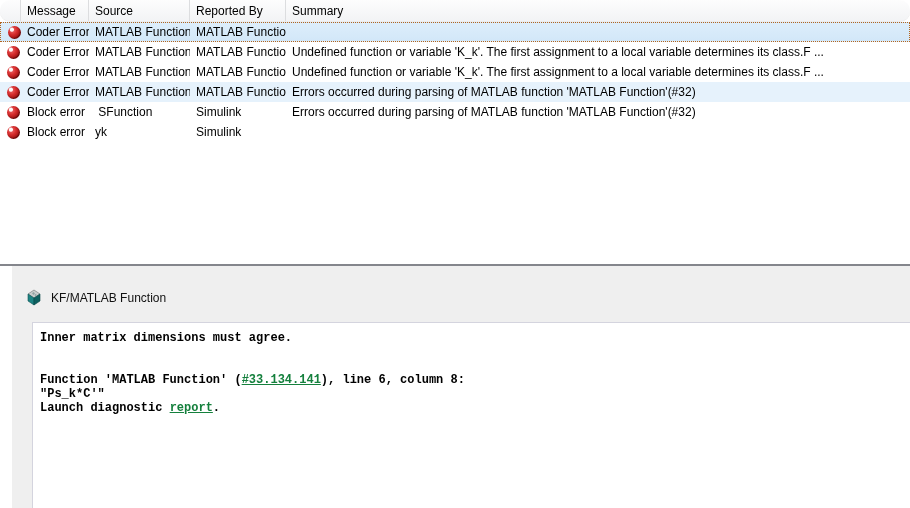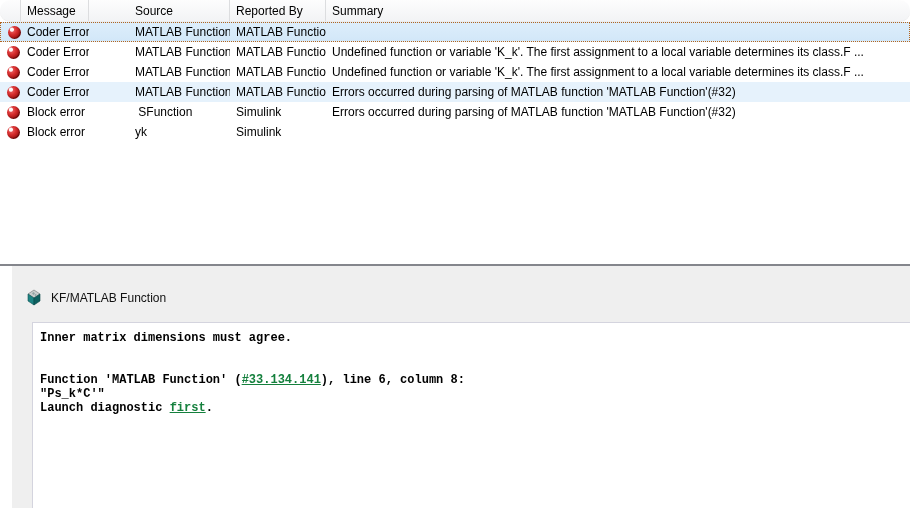--- a/index.html
+++ b/index.html
@@ -19,21 +19,21 @@
     border-radius:10px;
   }
   .hcell {
     position:relative; display:flex; align-items:center;
     padding-left:6px; font-size:12px; color:#000;
     border-right:1px solid #dcdddf; overflow:hidden; white-space:pre;
   }
   .hcell:last-child { border-right:none; }
   .col-icon { width:21px; flex:none; padding-left:0; }
   .col-msg  { width:68px; flex:none; }
-  .col-src  { width:101px; flex:none;margin-left:40px; }
+  .col-src  { width:101px; flex:none; }
   .col-rep  { width:96px; flex:none; }
   .col-sum  { flex:1; }
 
   .rows { position:absolute; left:0; top:22px; width:910px; }
   .trow { display:flex; height:20px; align-items:center; background:#fff; }
   .trow .cell {
     padding-left:6px; overflow:hidden; white-space:pre; font-size:12px; height:100%;
     display:flex; align-items:center;
   }
   .trow.selected {
@@ -154,17 +154,17 @@
       </svg>
       <span class="ph-label">KF/MATLAB Function</span>
     </div>
 
     <div class="detail-box">
       <pre><span>Inner matrix dimensions must agree.</span>
 
 
 <span>Function 'MATLAB Function' (</span><span class="dlink">#33.134.141</span><span>), line 6, column 8:</span>
 <span>"Ps_k*C'"</span>
-<span>Launch diagnostic </span><span class="dlink">first</span><span>.</span></pre>
+<span>Launch diagnostic </span><span class="dlink">report</span><span>.</span></pre>
     </div>
   </div>
 
 </div>
 
 </body></html>

